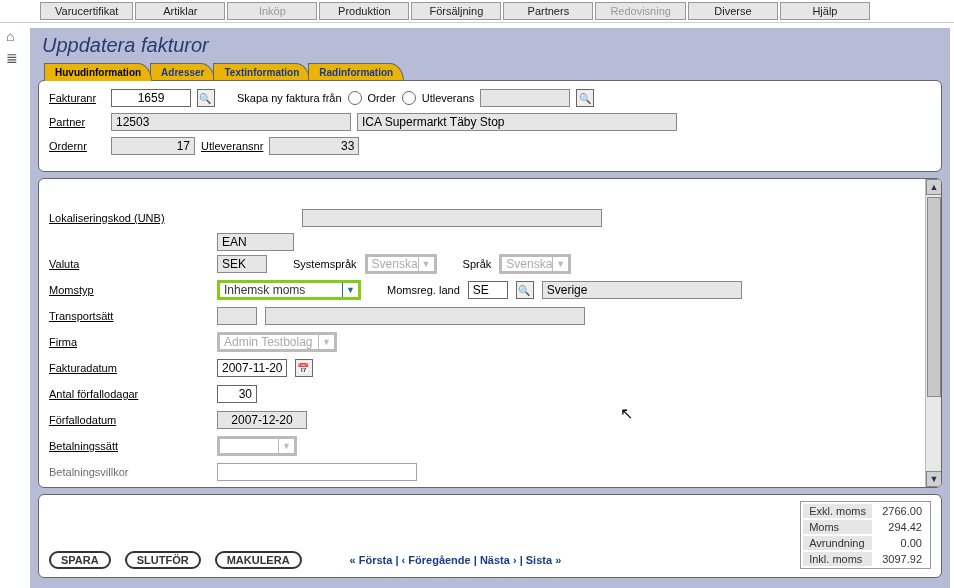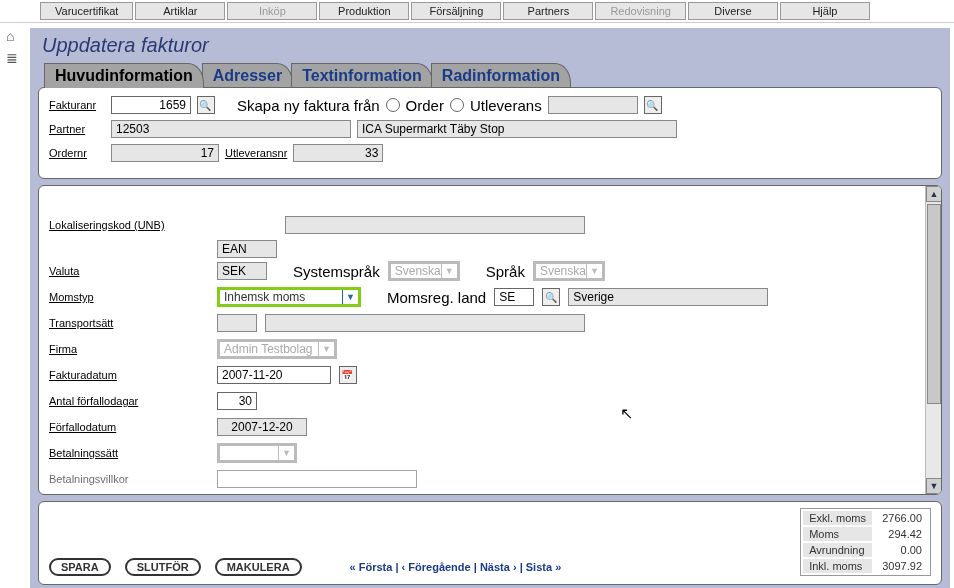--- a/index.html
+++ b/index.html
@@ -5,26 +5,26 @@
   * { box-sizing: border-box; margin: 0; padding: 0; font-family: Arial, sans-serif; }
   body { background: #fff; font-size: 11px; color: #333; width: 954px; height: 588px; overflow: hidden; position: relative; }
   .topbar { display: flex; gap: 2px; padding: 2px 40px; background: #fff; border-bottom: 1px solid #ccc; }
   .topbar .tab { flex: 0 0 auto; padding: 2px 14px; background: #e6e6e6; border: 1px solid #999; font-size: 11px; color: #222; cursor: pointer; min-width:90px; text-align:center;}
   .topbar .tab.disabled { color: #999; }
   .sidebar-icons { position: absolute; left: 6px; top: 28px; display: flex; flex-direction: column; gap: 6px; }
   .sidebar-icons span { font-size: 14px; color: #555; cursor: pointer; }
   .content { position: absolute; left: 30px; top: 28px; right: 4px; bottom: 0; background: #b7bcd6; padding: 6px 8px 4px 8px; }
   .page-title { font-size: 20px; color: #2a3a72; font-weight: normal; font-style: italic; margin: 0 0 6px 4px; }
   .tabrow { display: flex; align-items: flex-end; margin-left: 6px; }
-  .tabrow .tabi { padding: 3px 10px 3px 10px; background: #a3a3a3; border: 1px solid #666; border-bottom: none; border-radius: 0 16px 0 0 / 0 20px 0 0; font-size: 16px; color: #1a3a8a; font-weight: bold; cursor: pointer; margin-right: -2px; position: relative; }
+  .tabrow .tabi { padding: 3px 10px 3px 10px; background: #eab308; border: 1px solid #666; border-bottom: none; border-radius: 0 16px 0 0 / 0 20px 0 0; font-size: 10px; color: #1a3a8a; font-weight: bold; cursor: pointer; margin-right: -2px; position: relative; }
   .tabrow .tabi.active { color: #000; z-index: 2; }
   .panel1 { background: #fff; border: 1px solid #666; border-radius: 6px; padding: 8px 10px 10px 10px; margin-top: -1px; position: relative; }
   .row { display: flex; align-items: center; gap: 6px; margin-bottom: 6px; flex-wrap: wrap; }
   .lbl { text-decoration: underline; font-size: 11px; color: #000; min-width: 56px; }
-  .lbl-plain { font-size: 15px; color: #000; }
+  .lbl-plain { font-size: 11px; color: #000; }
   input[type=text], .txt { border: 1px solid #666; background: #fff; padding: 1px 4px; font-size: 12px; height: 18px; }
   .txt-grey, input.grey { background: #e6e6e6; border: 1px solid #888; padding: 1px 4px; height: 18px; font-size: 12px; }
   .btn-small { width: 18px; height: 18px; border: 1px solid #666; background: #eee; display: inline-flex; align-items: center; justify-content: center; cursor: pointer; font-size: 10px; }
   .radio { width: 14px; height: 14px; border: 1px solid #666; border-radius: 50%; display: inline-block; cursor: pointer; vertical-align: middle; background:#fff;}
   .panel2 { background: #fff; border: 1px solid #666; border-radius: 6px; margin-top: 6px; padding: 6px 6px 6px 10px; position: relative; overflow: hidden; }
   .scrollzone { height: 296px; overflow: hidden; position: relative; }
   .scrollbar { position: absolute; right: 0; top: 0; bottom: 0; width: 16px; background: #e8e8e8; border-left:1px solid #bbb;}
   .scrollbar .arrow { position: absolute; left: 0; width: 16px; height: 16px; background: #d0d0d0; border:1px solid #888; display:flex;align-items:center;justify-content:center; cursor:pointer; font-size:9px; color:#235;}
   .scrollbar .thumb { position: absolute; left: 1px; width: 14px; top: 18px; height: 200px; background: #c8c8c8; border:1px solid #888; cursor:pointer;}
   .form-row { display: flex; align-items: center; gap: 8px; min-height: 26px; }
@@ -69,49 +69,49 @@
   <div class="tabrow">
     <div class="tabi active">Huvudinformation</div>
     <div class="tabi">Adresser</div>
     <div class="tabi">Textinformation</div>
     <div class="tabi">Radinformation</div>
   </div>
 
   <div class="panel1">
     <div class="row">
       <span class="lbl">Fakturanr</span>
-      <input class="txt" style="width: 80px; text-align: right;" value="1659">
+      <input class="txt" style="width: 80px; text-align: center;" value="1659">
       <span class="btn-small">🔍</span>
       <span style="width:10px"></span>
       <span class="lbl-plain">Skapa ny faktura från</span>
       <span class="radio"></span>
       <span class="lbl-plain">Order</span>
       <span class="radio"></span>
       <span class="lbl-plain">Utleverans</span>
       <input class="grey" style="width: 90px;" value="">
       <span class="btn-small">🔍</span>
     </div>
     <div class="row">
       <span class="lbl">Partner</span>
       <input class="grey" style="width: 240px;" value="12503">
       <input class="grey" style="width: 320px;" value="ICA Supermarkt Täby Stop">
     </div>
     <div class="row">
       <span class="lbl">Ordernr</span>
-      <input class="grey" style="width: 108px; text-align: right;" value="17">
+      <input class="grey" style="width: 84px; text-align: right;" value="17">
       <span class="lbl" style="min-width:auto">Utleveransnr</span>
       <input class="grey" style="width: 90px; text-align: right;" value="33">
     </div>
   </div>
 
   <div class="panel2">
     <div class="scrollzone">
       <div class="form-row">
         <span class="flab">Lokaliseringskod (UNB)</span>
-        <input class="grey" style="width: 60px; margin-top: 48px;" value="EAN">
+        <input class="grey" style="width: 77px; margin-top: 48px;" value="EAN">
         <input class="grey" style="width: 300px;">
       </div>
       <div class="form-row">
         <span class="flab">Valuta</span>
         <input class="grey" style="width: 50px;" value="SEK">
         <span style="width:10px"></span>
         <span class="lbl-plain">Systemspråk</span>
         <span class="sel disabled" style="width:72px">
             <span>Svenska</span>
             <span class="drop">▼</span>
@@ -142,21 +142,21 @@
       </div>
       <div class="form-row">
         <span class="flab">Firma</span>
         <span class="sel disabled" style="width:120px">
             <span>Admin Testbolag</span>
             <span class="drop">▼</span>
           </span>
       </div>
       <div class="form-row">
         <span class="flab">Fakturadatum</span>
-        <input class="txt" style="width: 114px;" value="2007-11-20">
+        <input class="txt" style="width: 70px;" value="2007-11-20">
         <span class="btn-small">📅</span>
       </div>
       <div class="form-row">
         <span class="flab">Antal förfallodagar</span>
         <input class="txt" style="width: 40px; text-align: right;" value="30">
       </div>
       <div class="form-row">
         <span class="flab">Förfallodatum</span>
         <input class="grey" style="width: 90px; text-align: center;" value="2007-12-20">
       </div>

